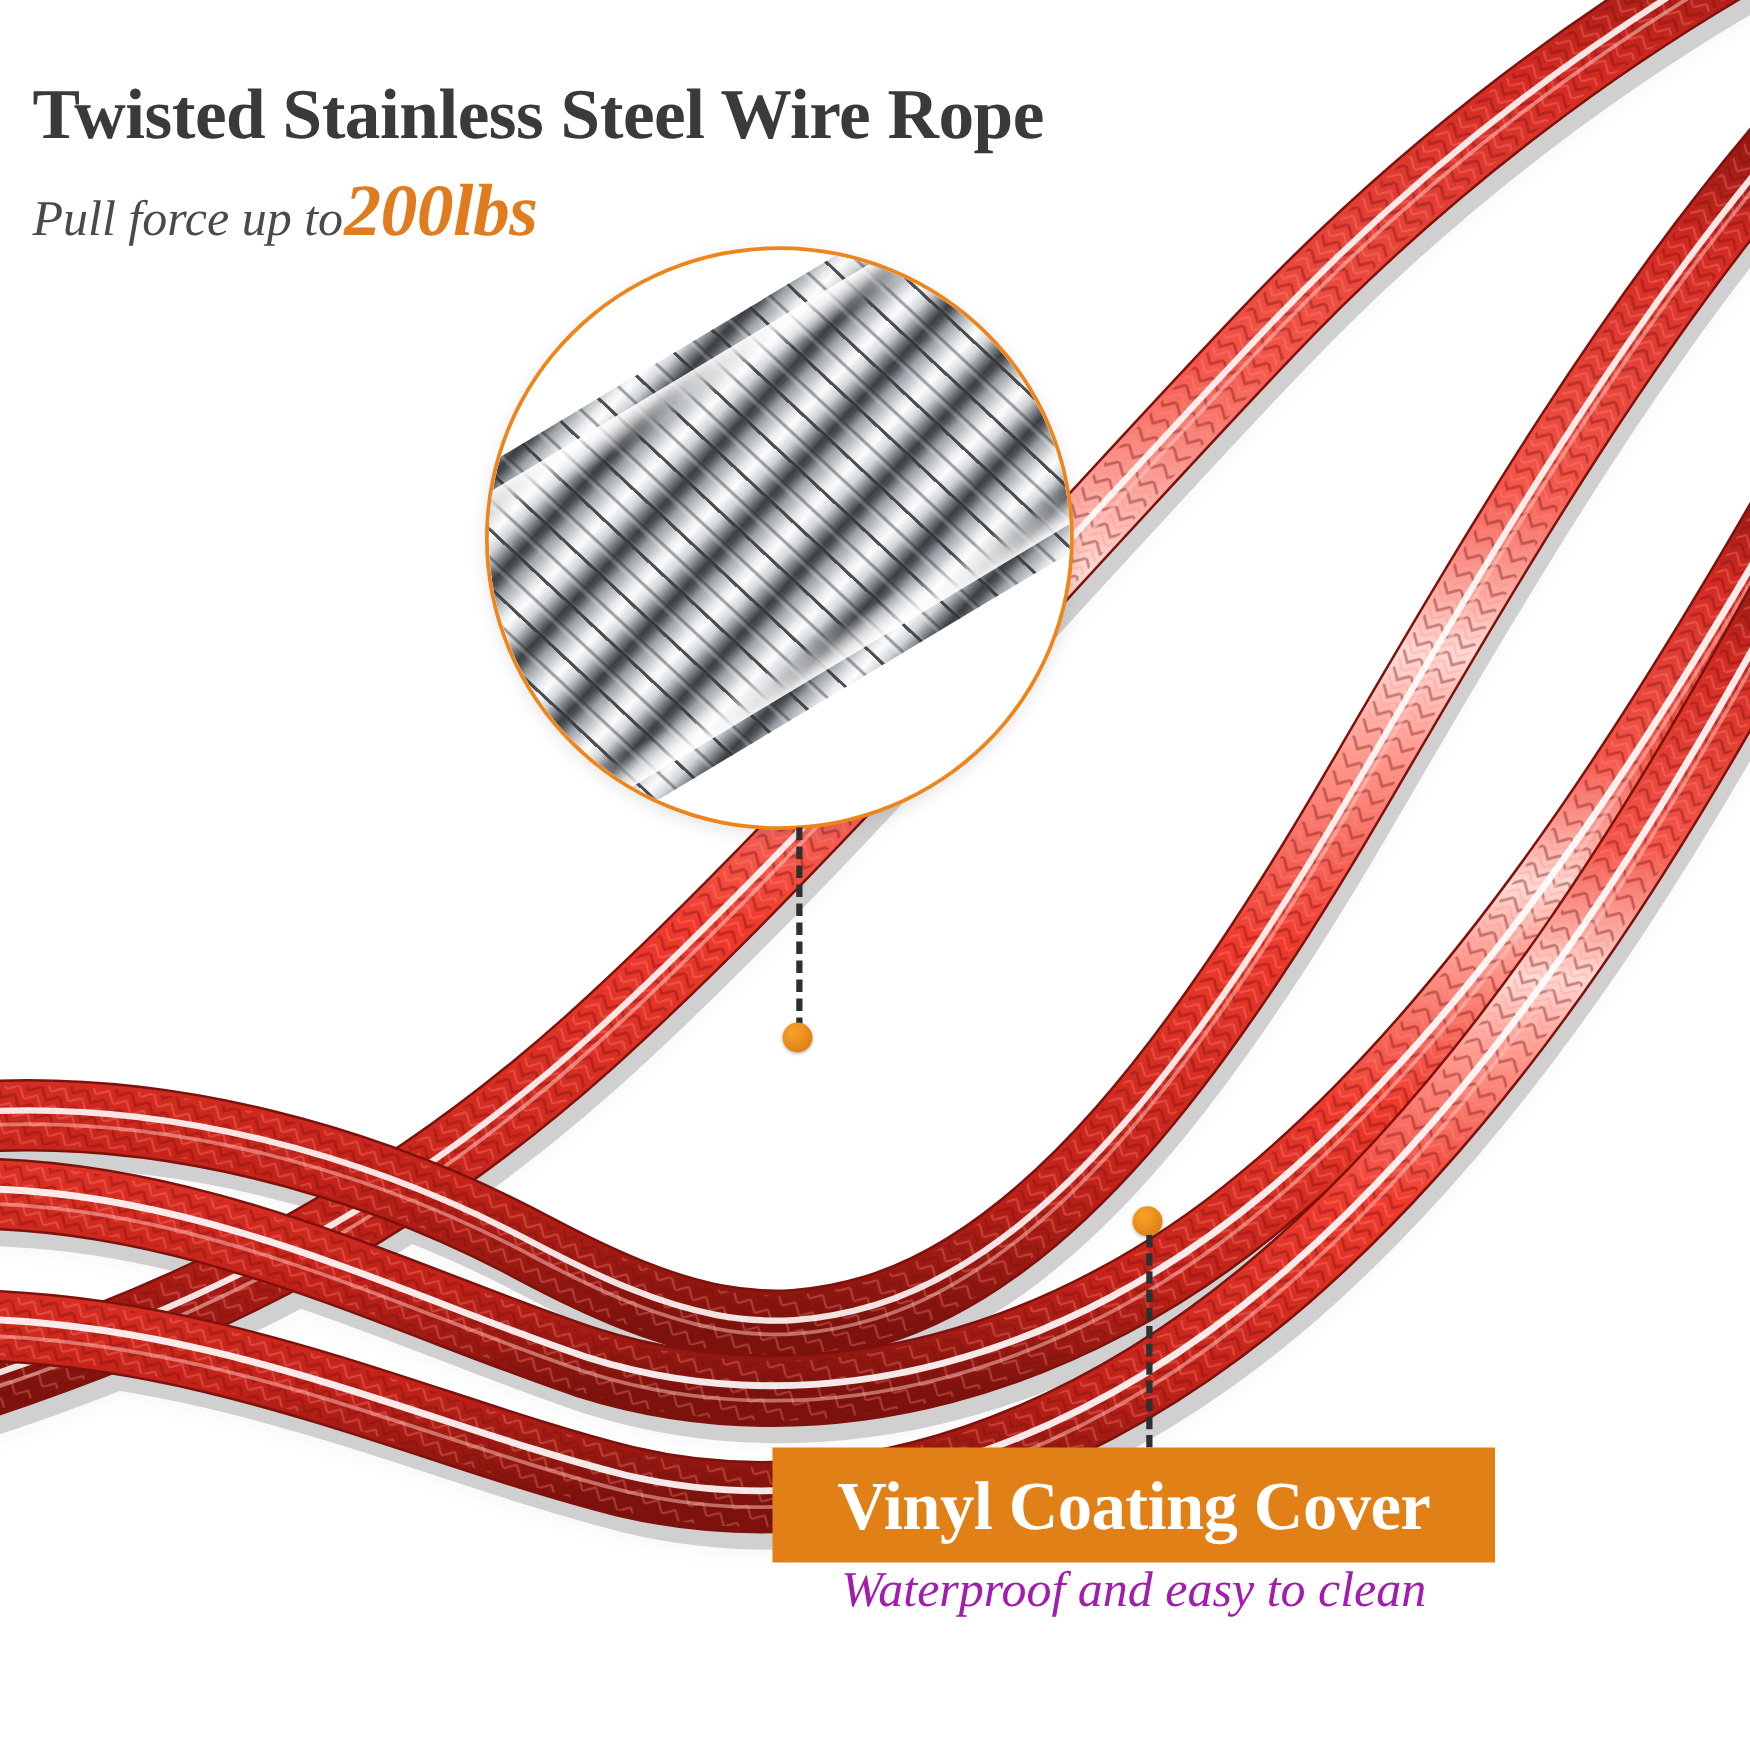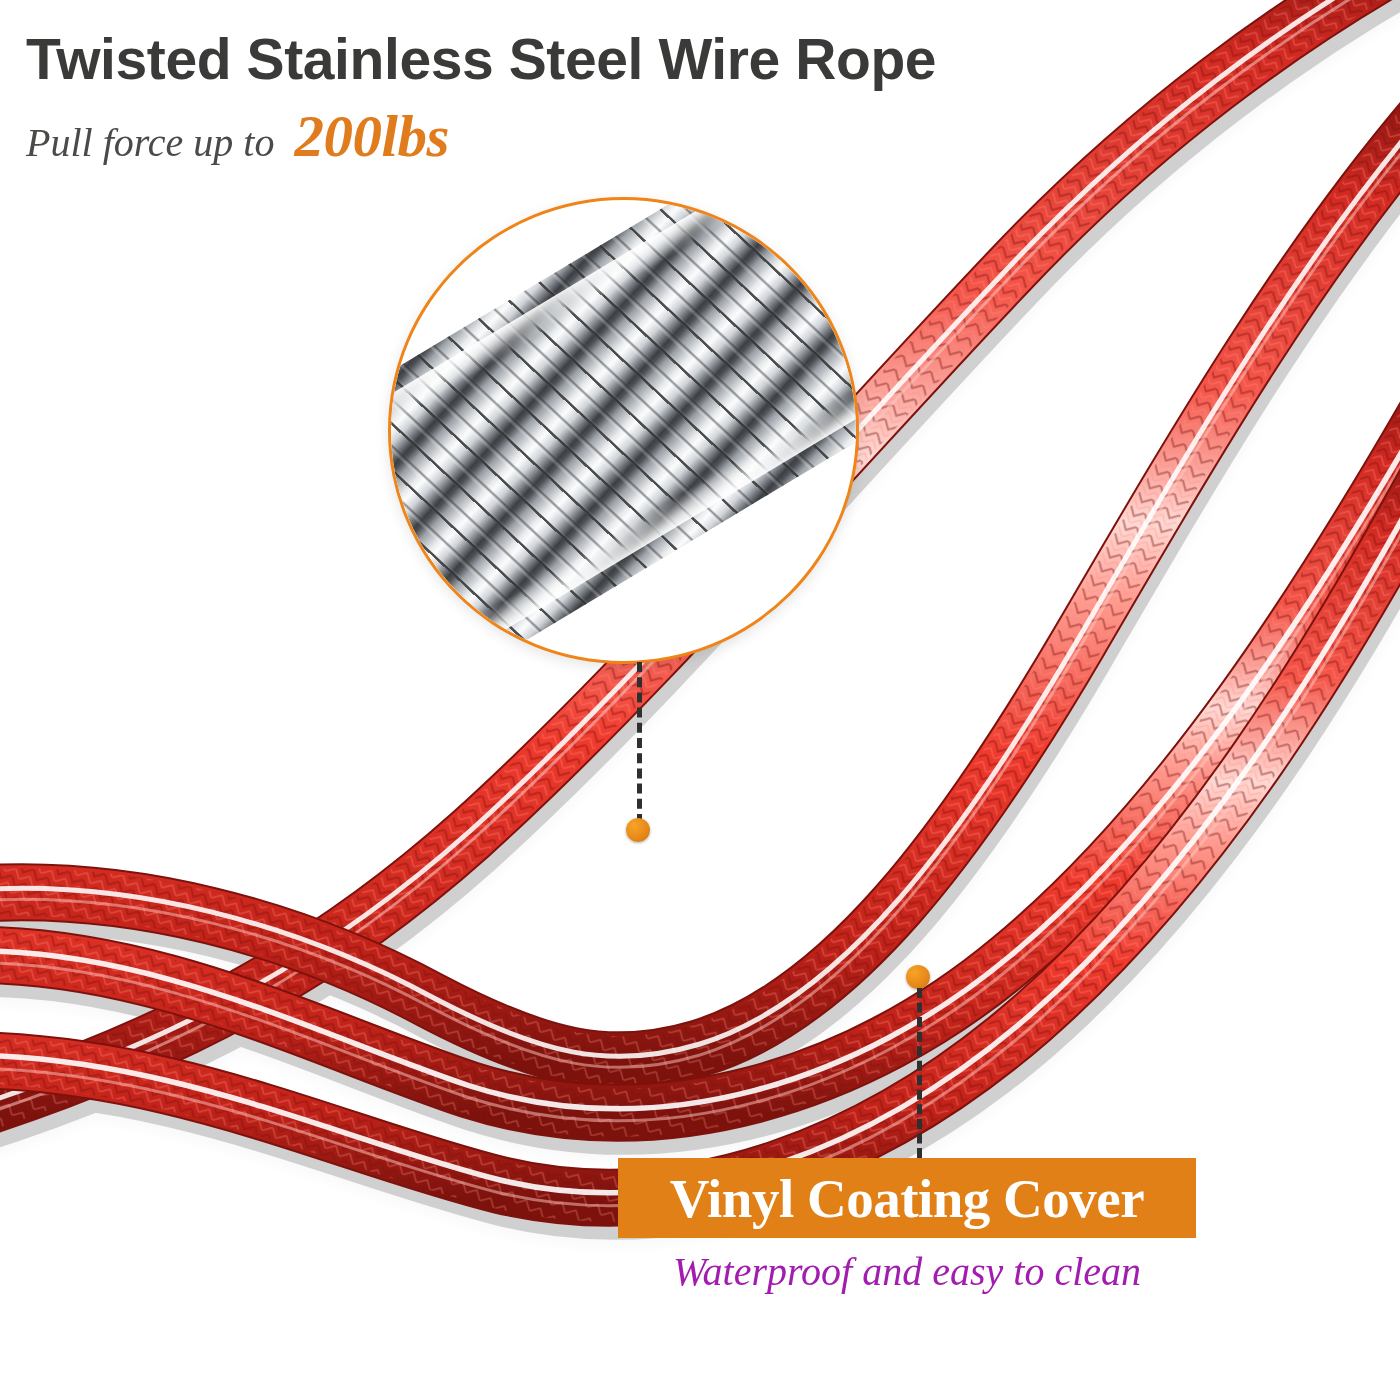--- a/index.html
+++ b/index.html
@@ -17,38 +17,39 @@
   }
 
   
   #headline {
     position: absolute;
     left: 26px;
     top: 30px;
     width: 1000px;
   }
   #title {
-    font-family: Liberation Sans, sans-serif;
+    font-family: Liberation Serif, serif;
     font-weight: bold;
     font-size: 57px;
     line-height: 1.05;
     letter-spacing: -0.4px;
     color: #3a3a38;
     white-space: nowrap;
+    margin-top: 32px;
   }
   #subtitle {
     margin-top: 12px;
     font-family: "Liberation Serif", "DejaVu Serif", serif;
     font-style: italic;
     font-size: 40px;
     color: #4a4a48;
     white-space: nowrap;
     display: flex;
     align-items: baseline;
-    gap: 20px;
+    gap: 1px;
   }
   #subtitle .highlight {
     font-weight: bold;
     font-style: italic;
     font-size: 59px;
     color: #e07b1e;
     letter-spacing: -0.5px;
   }
 
   
@@ -164,21 +165,21 @@
     background: radial-gradient(circle at 35% 32%, #f6a428 0%, #e8891a 55%, #cf7310 100%);
     box-shadow: 0 1px 3px rgba(0,0,0,0.30);
   }
 
   
   #banner {
     position: absolute;
     left: 618px;
     top: 1158px;
     width: 578px;
-    height: 80px;
+    height: 92px;
     background: #e08017;
     display: flex;
     align-items: center;
     justify-content: center;
   }
   #banner-label {
     font-family: "Liberation Serif", "DejaVu Serif", serif;
     font-weight: bold;
     font-size: 55px;
     color: #ffffff;

